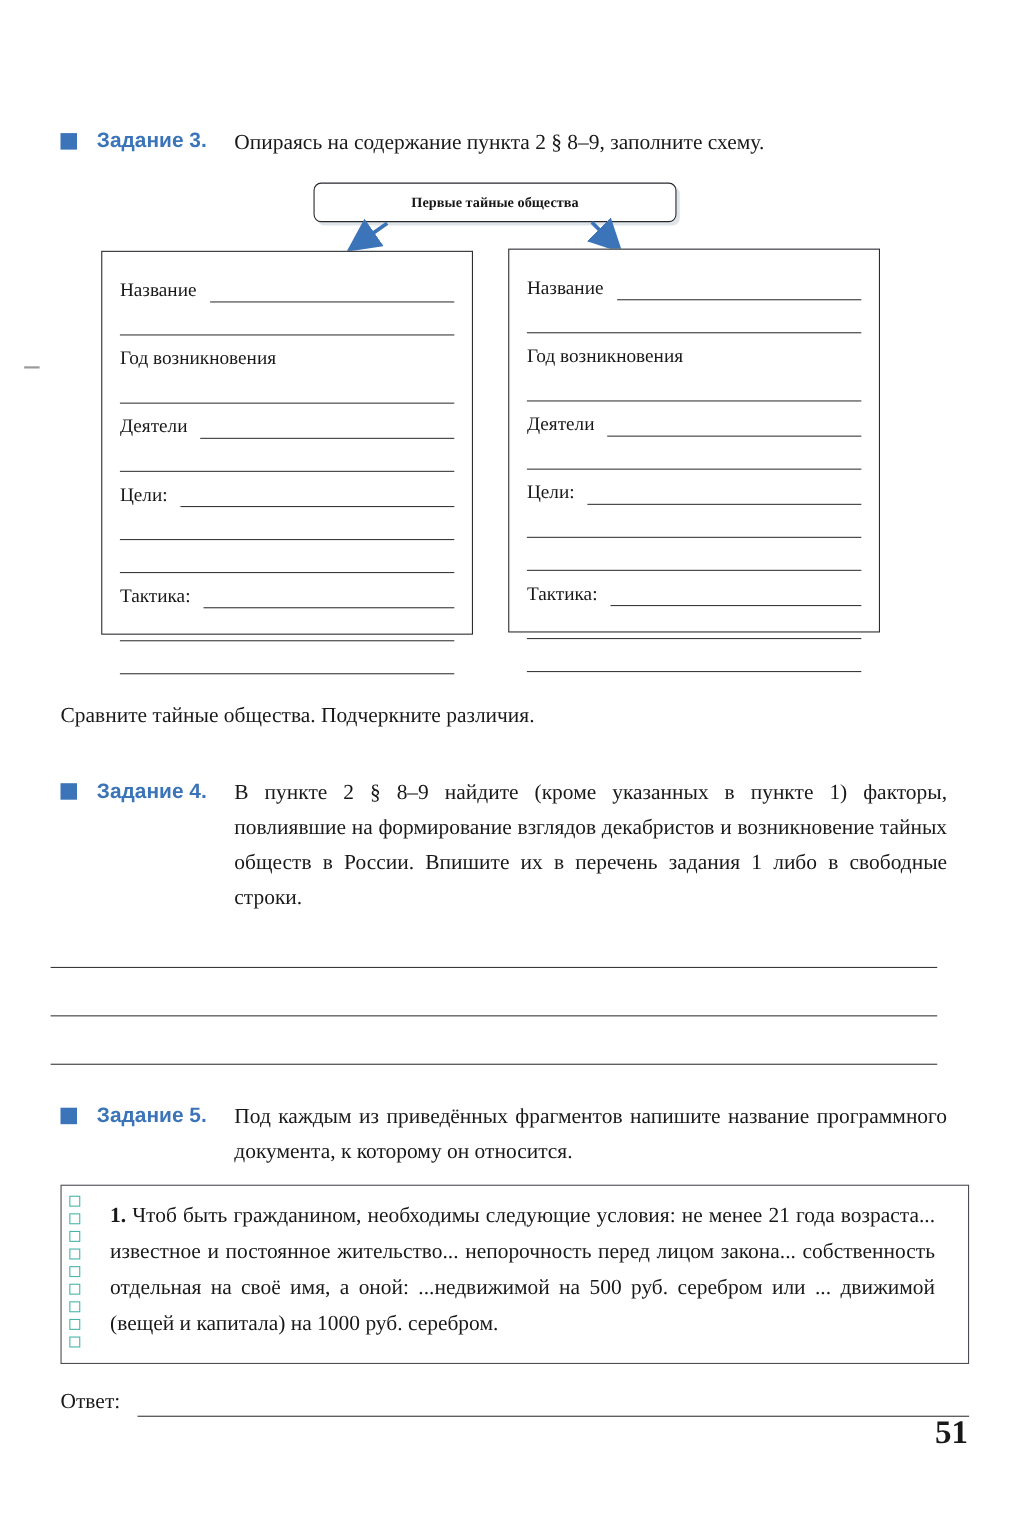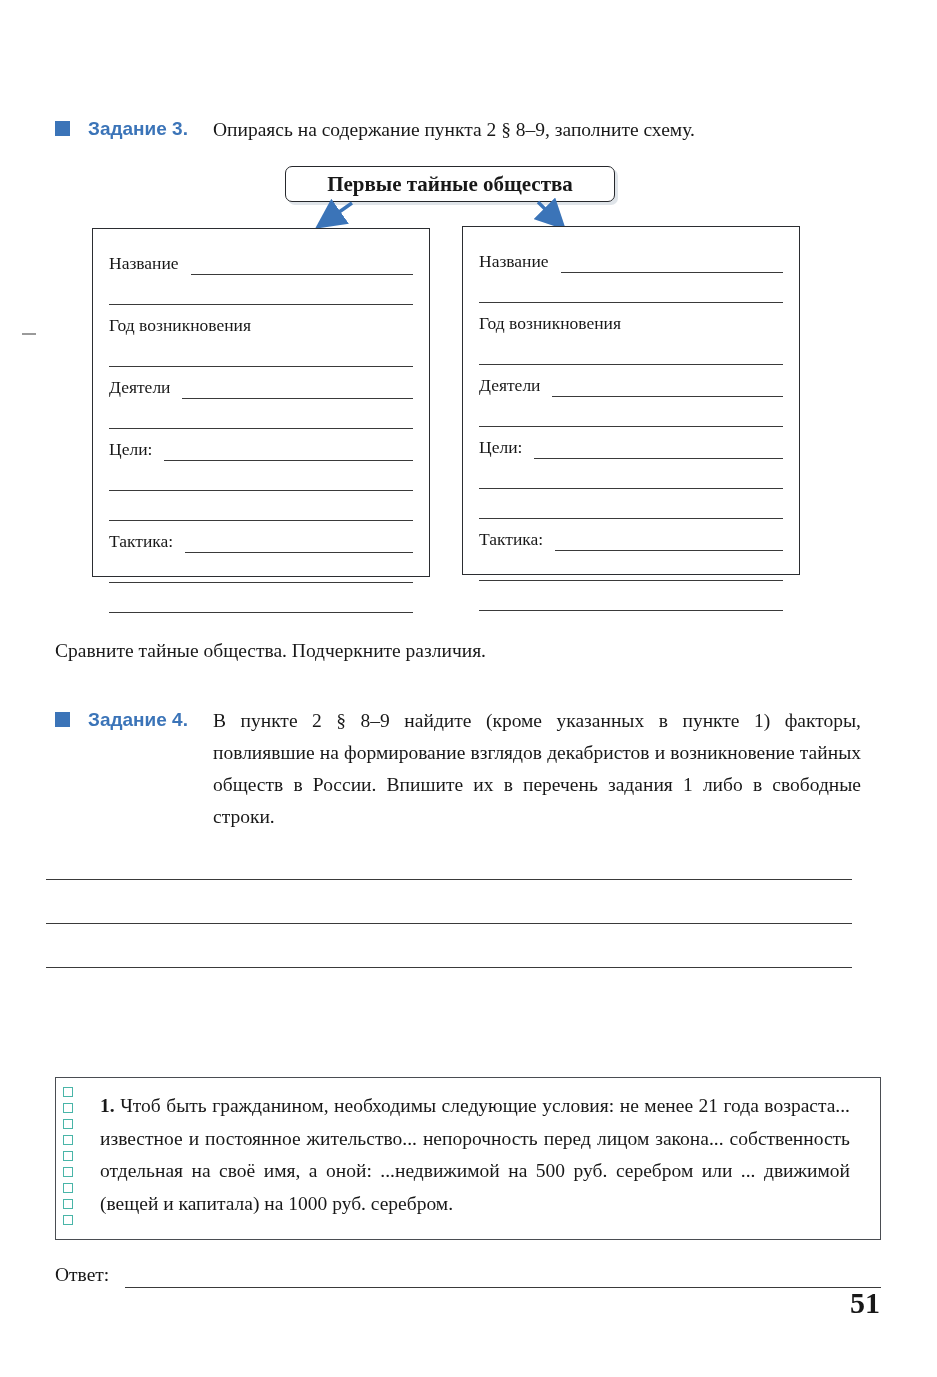--- a/index.html
+++ b/index.html
@@ -19,21 +19,21 @@
     font-family:"Liberation Sans", sans-serif; font-weight:700;
     color:#3b74b8; font-size:19px; line-height:30px; white-space:nowrap;
   }
   .task-text { flex:1; font-size:19.5px; line-height:32px; text-align:justify; }
 
   
   .scheme-title {
     position:absolute; left:285px; top:166px; width:330px; height:36px;
     border:1.6px solid #26282c; border-radius:7px; background:#fff;
     display:flex; align-items:center; justify-content:center;
-    font-weight:700; font-size:21px;
+    font-weight:700; font-size:13px;
     box-shadow:3px 3px 0 rgba(110,130,155,0.22);
   }
   .arrows { position:absolute; left:280px; top:196px; }
 
   .card { position:absolute; width:338px; height:349px; border:1.6px solid #2b2d31; background:#fff; padding:14px 16px 0 16px; }
   .card-left  { left:92px;  top:228px; }
   .card-right { left:462px; top:226px; }
   .crow { display:flex; align-items:flex-end; height:32px; }
   .clabel { font-size:17.5px; line-height:20px; padding-bottom:2px; white-space:nowrap; }
   .cline { flex:1; margin-left:12px; height:4px; border-bottom:1.3px solid #3a3a3a; }
@@ -155,20 +155,25 @@
     <span class="task-label">Задание 4.</span>
     <span class="task-text">В пункте 2 § 8–9 найдите (кроме указанных в пункте 1) факторы, повлиявшие на формирование взглядов декабристов и возникновение тайных обществ в России. Впишите их в перечень задания 1 либо в свободные строки.</span>
   </div>
 
   <div class="wlines">
     <div class="wline"></div>
     <div class="wline"></div>
     <div class="wline"></div>
   </div>
 
+  <div class="task-head" style="top:1000px;">
+    <span class="bullet"></span>
+    <span class="task-label">Задание 5.</span>
+    <span class="task-text">Под каждым из приведённых фрагментов напишите название программного документа, к которому он относится.</span>
+  </div>
 
   <div class="quote-box">
     <div class="sq-col">
       <span class="sq"></span>
         <span class="sq"></span>
       <span class="sq"></span>
         <span class="sq"></span>
       <span class="sq"></span>
         <span class="sq"></span>
       <span class="sq"></span>

